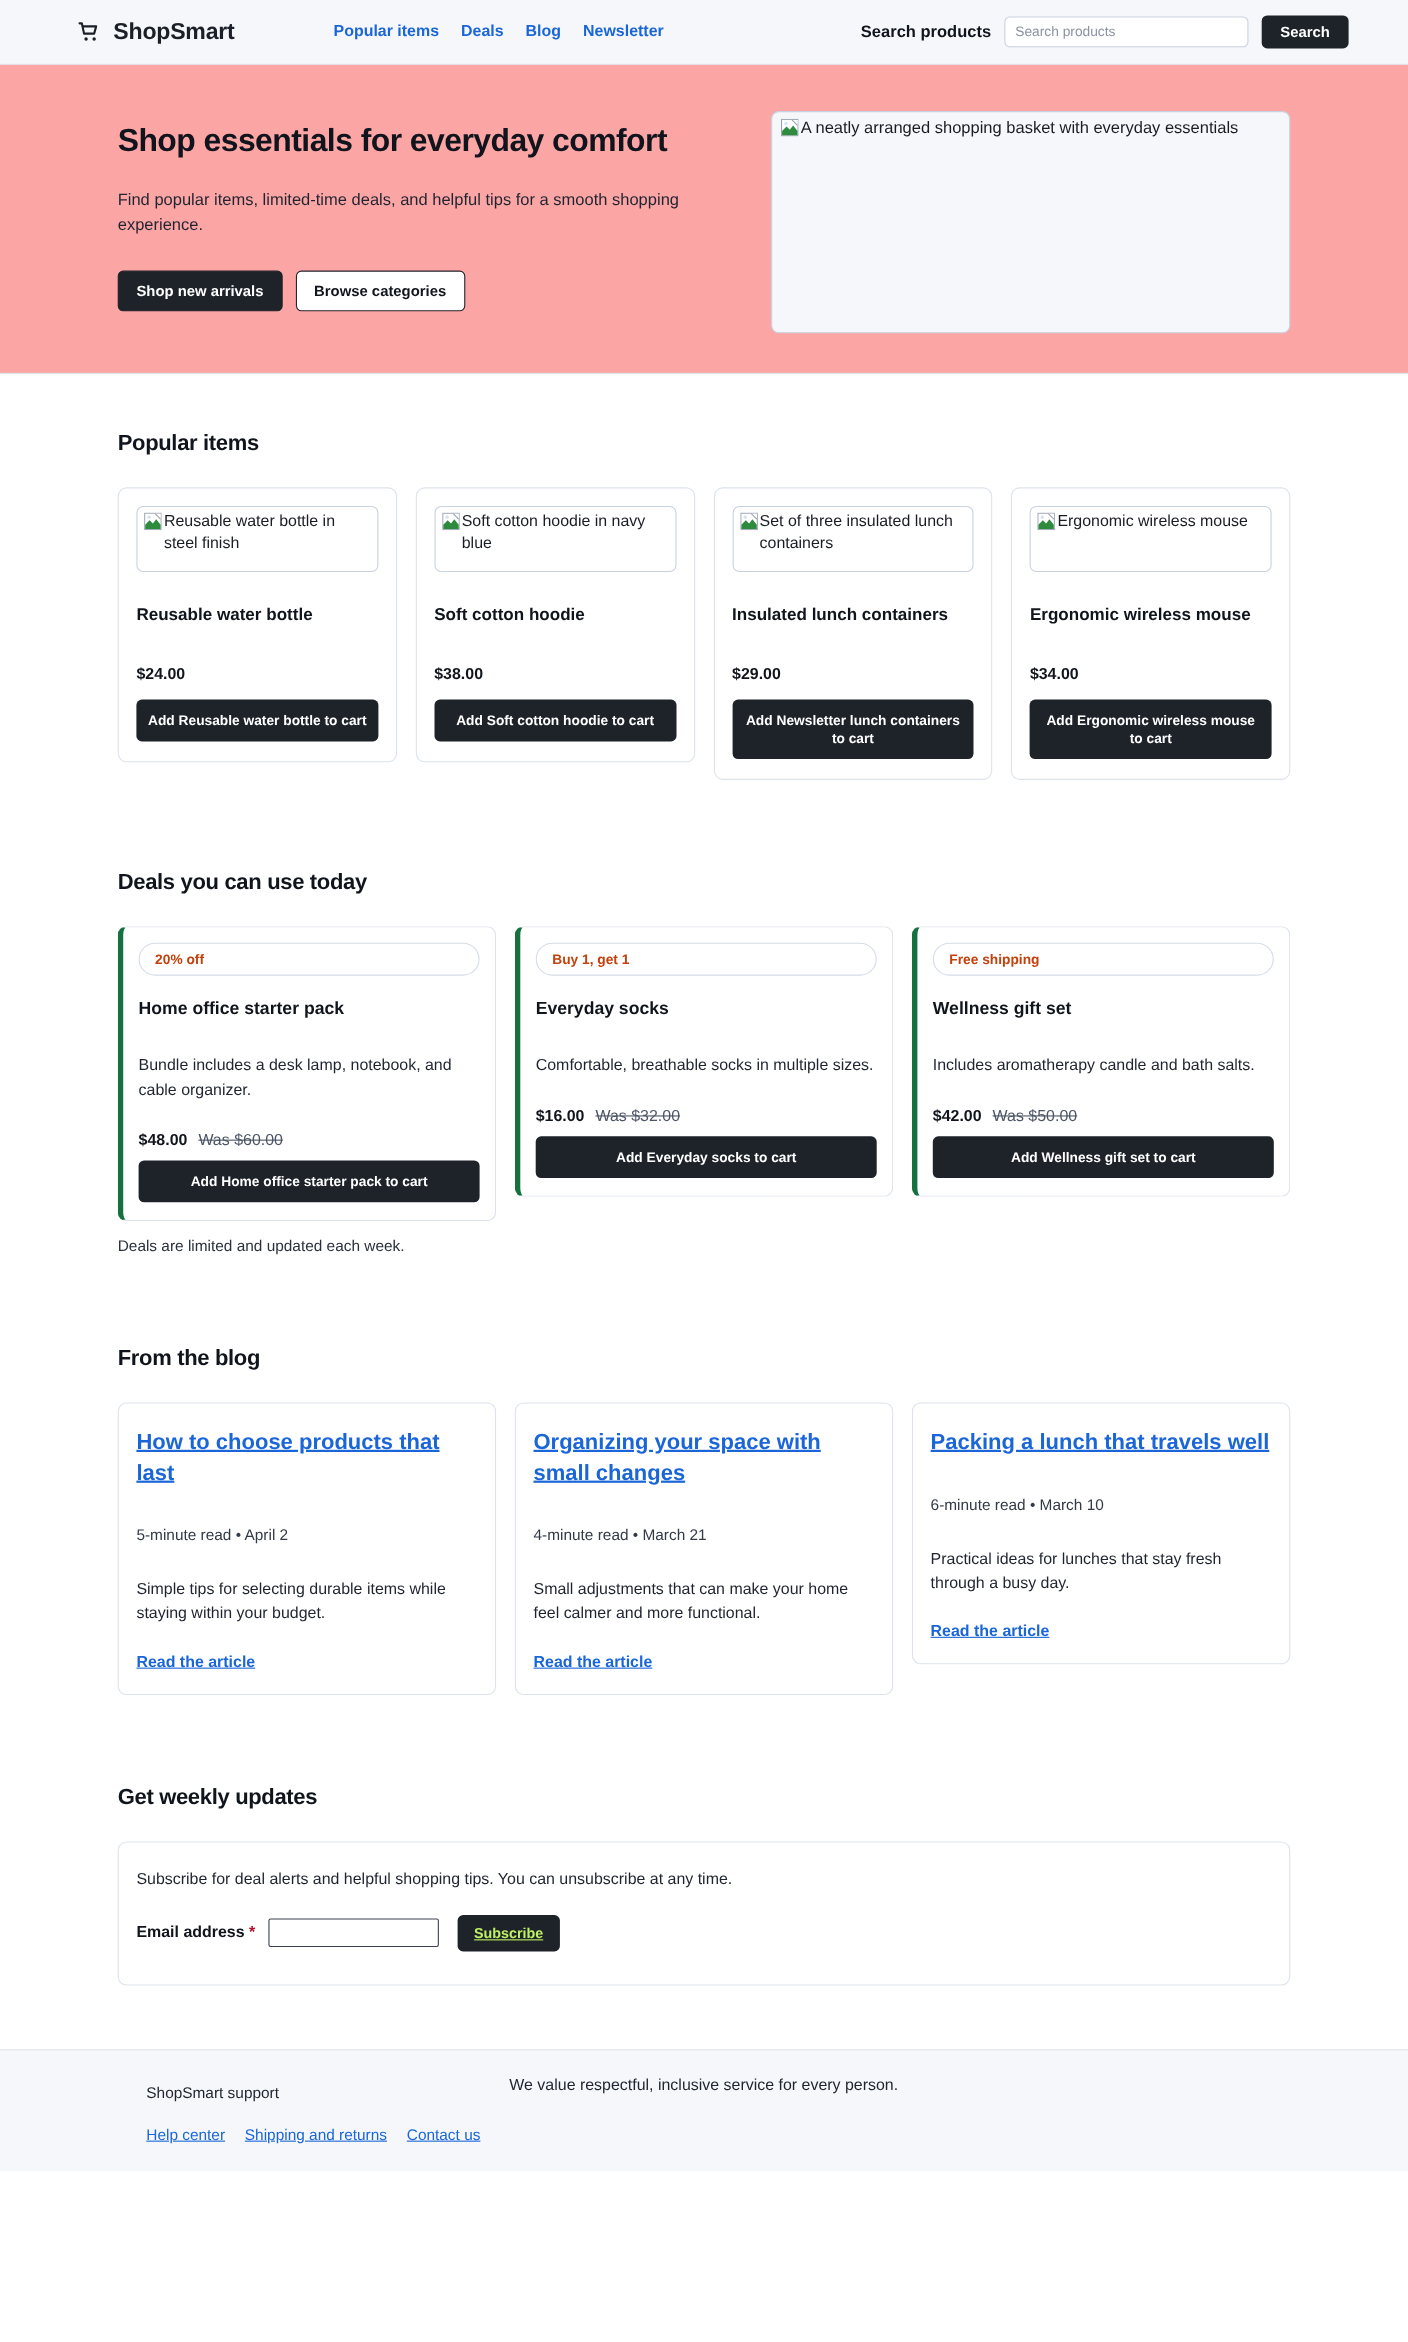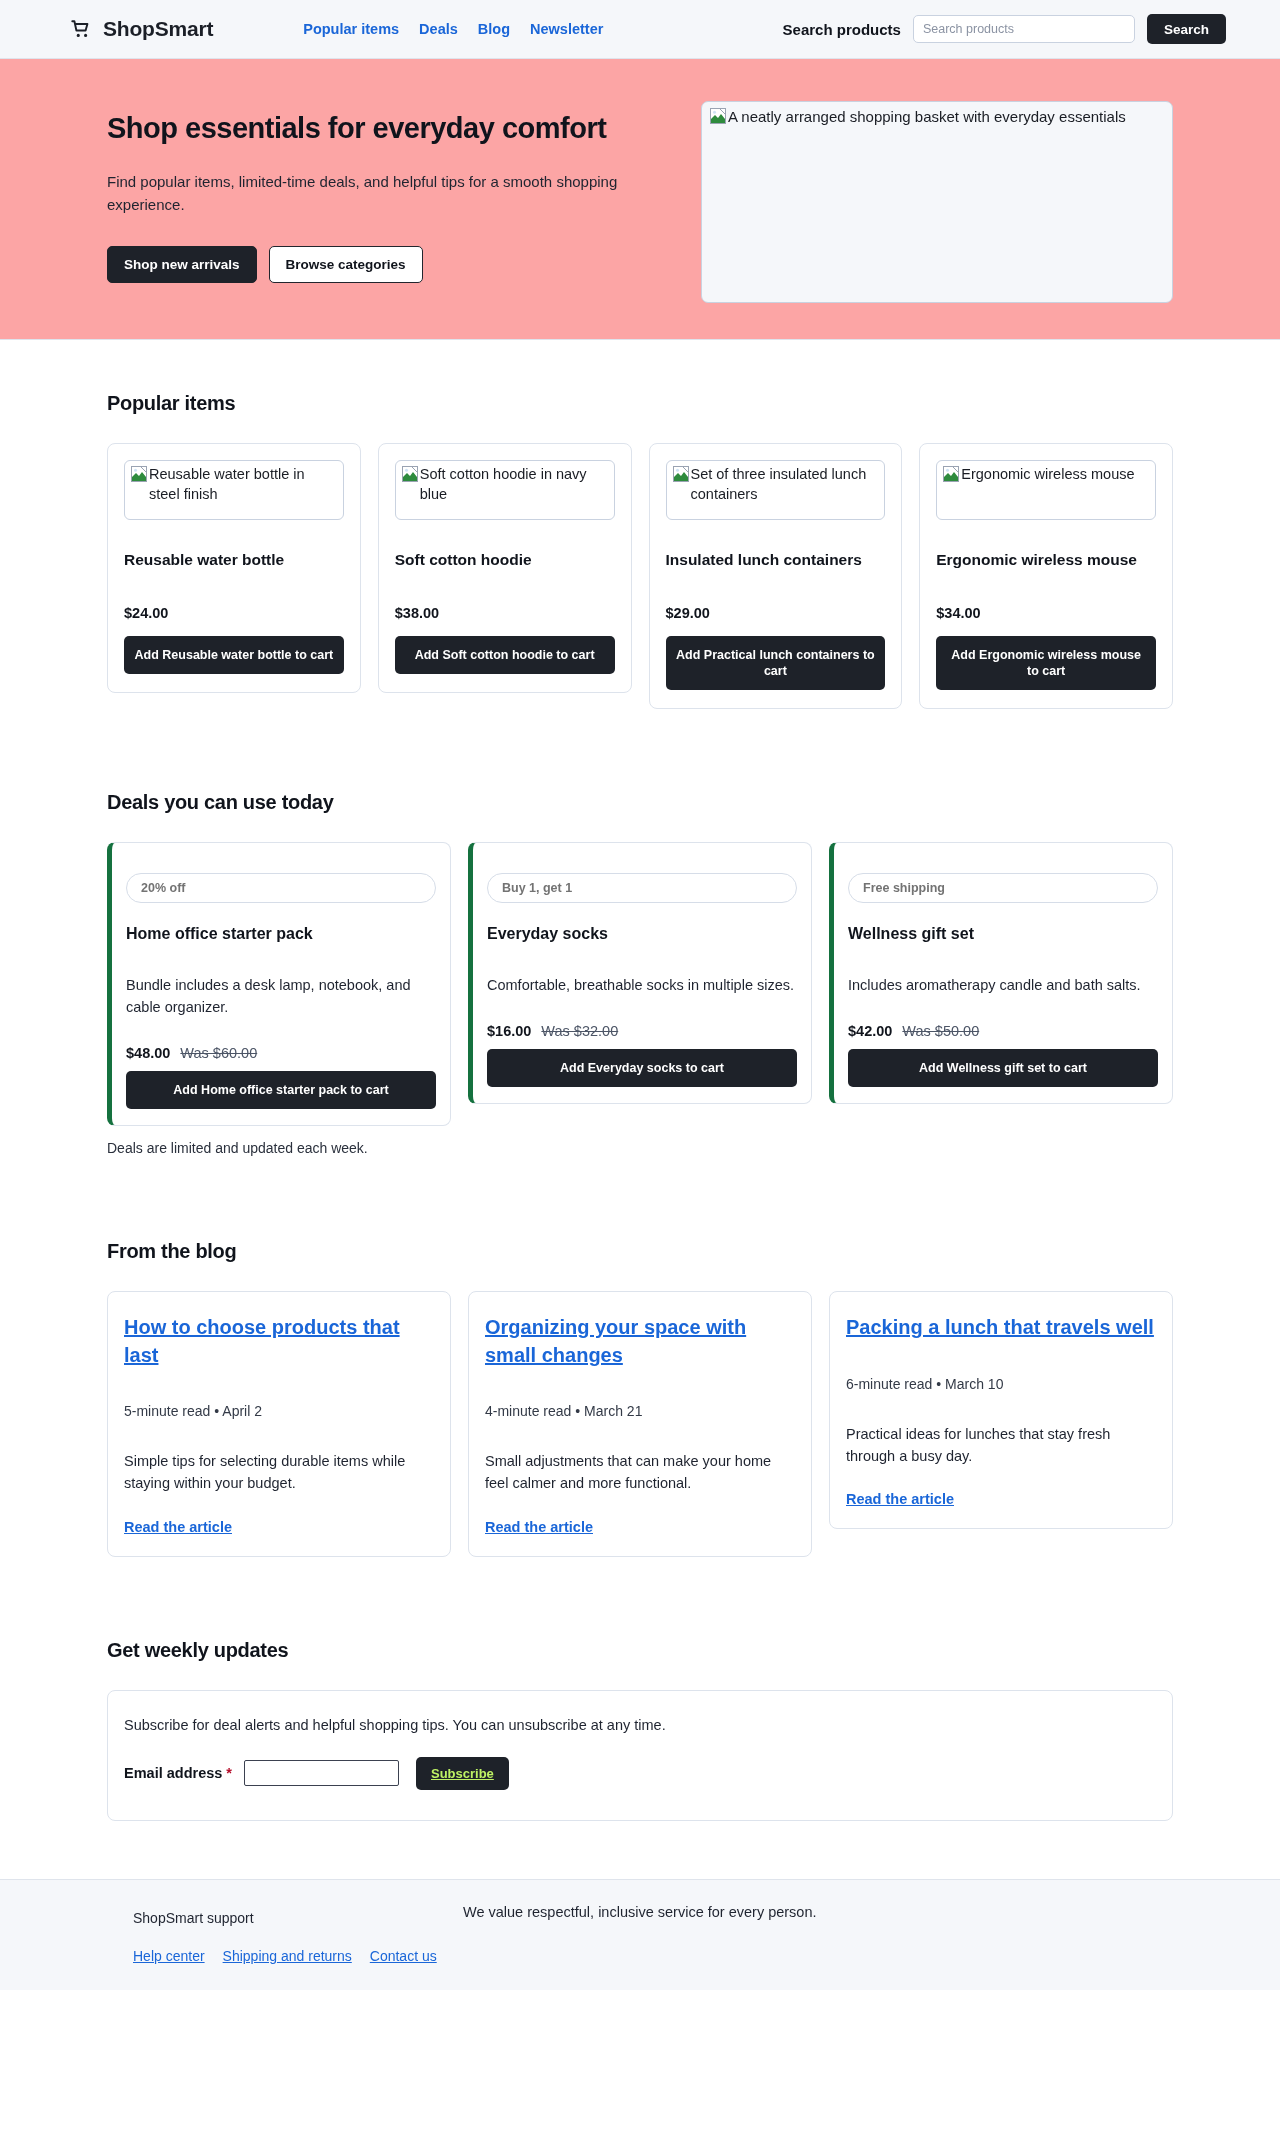--- a/index.html
+++ b/index.html
@@ -233,23 +233,22 @@
     background: #ffffff;
     padding: 14px 14px 16px;
   }
   .deal-badge {
     display: block;
     border: 1px solid #d6dde8;
     border-radius: 999px;
     padding: 7px 14px;
     font-size: 12.5px;
     font-weight: bold;
-    color: #737373;
+    color: #c2410c;
     margin-bottom: 22px;
-    margin-top: 16px;
   }
   .deal-title {
     font-size: 16px;
     font-weight: bold;
     color: #10141c;
     margin: 0 0 32px;
   }
   .deal-desc {
     font-size: 14.5px;
     line-height: 1.5;
@@ -508,21 +507,21 @@
                   <circle cx="4.5" cy="4.2" r="1.5" fill="#cfe3f5"></circle>
                   <path d="M10 1l5 0 0 5z" fill="#fff"></path>
                   <path d="M10 1l5 5" stroke="#9aa3b2" fill="none"></path>
                 </svg>
             </span>
             <span>Set of three insulated lunch containers</span>
           </div>
         </div>
         <h3 class="product-name">Insulated lunch containers</h3>
         <div class="product-price">$29.00</div>
-        <button class="add-btn">Add Practical lunch containers to cart</button>
+        <button class="add-btn">Add Newsletter lunch containers to cart</button>
       </div>
 
       <div class="product-card">
         <div class="product-media">
           <div class="broken-img">
             <span class="broken-glyph">
               <svg width="16" height="16" viewBox="0 0 16 16">
                   <rect x="0.5" y="0.5" width="15" height="15" fill="#fff" stroke="#9aa3b2"></rect>
                   <path d="M1 11l4-4 3 3 3-4 4 5v4H1z" fill="#2e8b3d"></path>
                   <circle cx="4.5" cy="4.2" r="1.5" fill="#cfe3f5"></circle>

